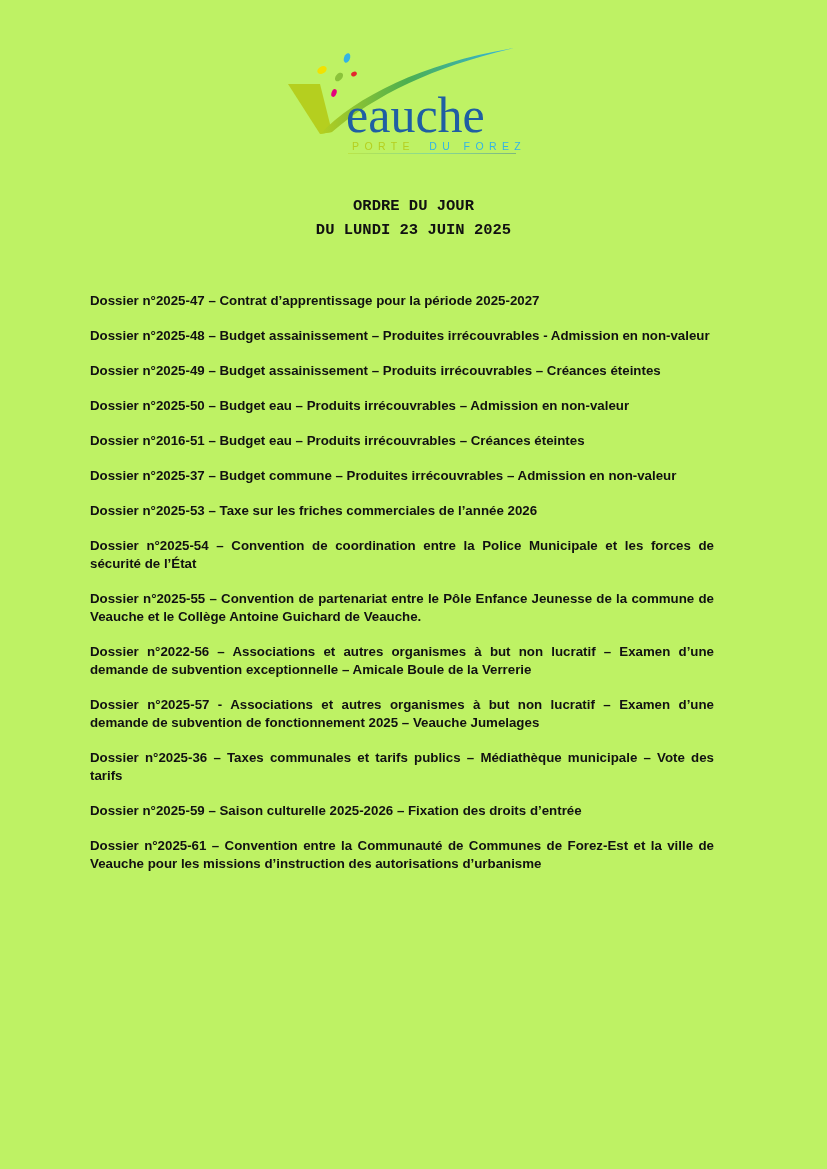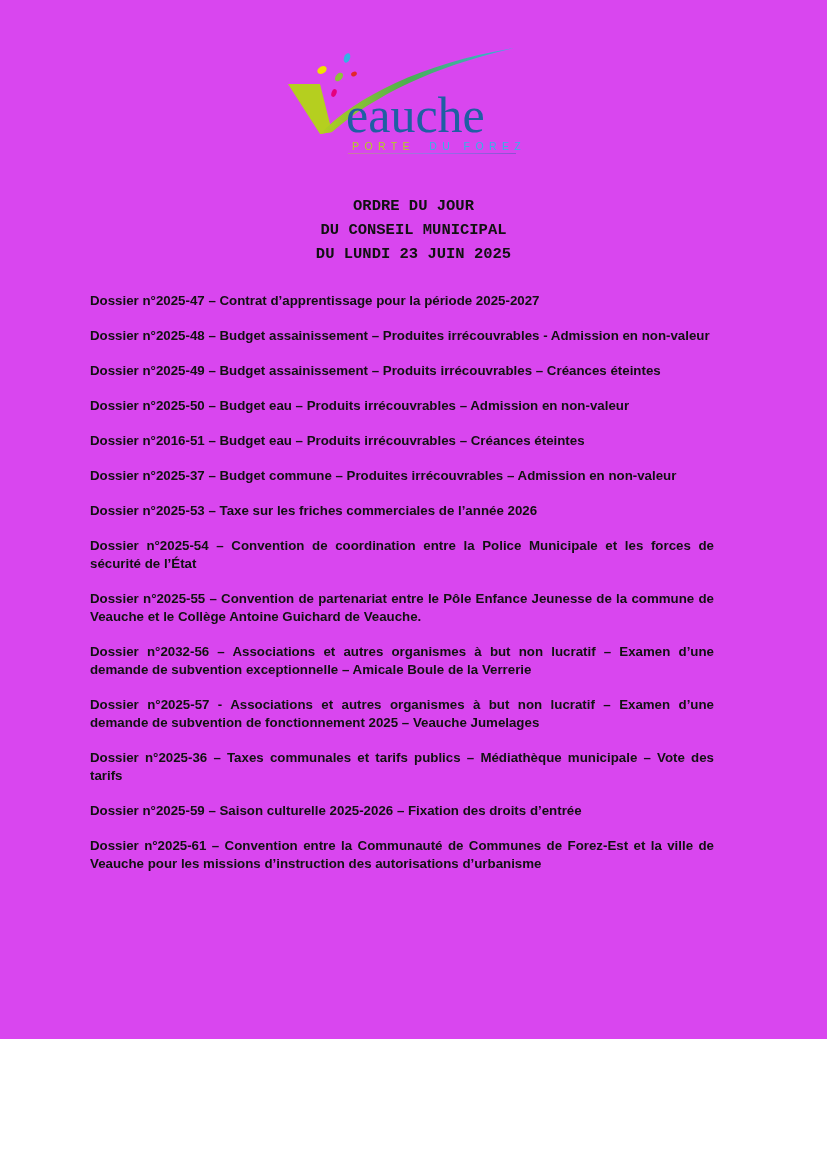--- a/index.html
+++ b/index.html
@@ -1,17 +1,17 @@
 <!DOCTYPE html>
 <html><head>
   <meta charset="utf-8">
   <style>
     html, body { margin: 0; padding: 0; background: #ffffff; }
     body { width: 827px; height: 1169px; position: relative; overflow: hidden; }
-    .page { position: absolute; left: 0; top: 0; width: 827px; height: 1039px; background: #d946ef; }
+    .page { position: absolute; left: 0; top: 0; width: 827px; height: 1169px; background: #bef264; }
     .logo { position: absolute; left: 286px; top: 44px; width: 236px; height: 114px; }
     .logo svg { width: 236px; height: 114px; display: block; }
     .logo-name { font-family: "Liberation Serif", serif; font-size: 50px; fill: #1f5fa3; }
     .logo-tag { font-family: "Liberation Sans", sans-serif; font-size: 10.5px; letter-spacing: 5.4px; }
     .title { position: absolute; left: 0; width: 827px; top: 194px; text-align: center;
              font-family: Liberation Mono, monospace; font-weight: bold; font-size: 15.5px;
              line-height: 24px; color: #111; }
     .title div { margin: 0; }
     .agenda { position: absolute; left: 90px; top: 292px; width: 624px;
               font-family: "Liberation Sans", sans-serif; font-weight: bold; font-size: 13.3px;
@@ -53,34 +53,33 @@
       <text class="logo-tag" x="66" y="106">
         <tspan fill="#b5cf1f">PORTE</tspan>
         <tspan fill="#33b4e5" dx="6">DU FOREZ</tspan>
       </text>
       <rect x="62" y="109" width="168" height="1" fill="url(#tagline)" opacity="0.4"></rect>
     </svg>
   </div>
 
   <div class="title">
     <div>ORDRE DU JOUR</div>
-    <div>DU CONSEIL MUNICIPAL</div>
     <div>DU LUNDI 23 JUIN 2025</div>
   </div>
 
   <div class="agenda">
     <p class="item">Dossier n°2025-47 – Contrat d’apprentissage pour la période 2025-2027</p>
     <p class="item">Dossier n°2025-48 – Budget assainissement – Produites irrécouvrables - Admission en non-valeur</p>
     <p class="item">Dossier n°2025-49 – Budget assainissement – Produits irrécouvrables – Créances éteintes</p>
     <p class="item">Dossier n°2025-50 – Budget eau – Produits irrécouvrables – Admission en non-valeur</p>
     <p class="item">Dossier n°2016-51 – Budget eau – Produits irrécouvrables – Créances éteintes</p>
     <p class="item">Dossier n°2025-37 – Budget commune – Produites irrécouvrables – Admission en non-valeur</p>
     <p class="item">Dossier n°2025-53 – Taxe sur les friches commerciales de l’année 2026</p>
     <p class="item">Dossier n°2025-54 – Convention de coordination entre la Police Municipale et les forces de sécurité de l’État</p>
     <p class="item">Dossier n°2025-55 – Convention de partenariat entre le Pôle Enfance Jeunesse de la commune de Veauche et le Collège Antoine Guichard de Veauche.</p>
-    <p class="item">Dossier n°2032-56 – Associations et autres organismes à but non lucratif – Examen d’une demande de subvention exceptionnelle – Amicale Boule de la Verrerie</p>
+    <p class="item">Dossier n°2022-56 – Associations et autres organismes à but non lucratif – Examen d’une demande de subvention exceptionnelle – Amicale Boule de la Verrerie</p>
     <p class="item">Dossier n°2025-57 - Associations et autres organismes à but non lucratif – Examen d’une demande de subvention de fonctionnement 2025 – Veauche Jumelages</p>
     <p class="item">Dossier n°2025-36 – Taxes communales et tarifs publics – Médiathèque municipale – Vote des tarifs</p>
     <p class="item">Dossier n°2025-59 – Saison culturelle 2025-2026 – Fixation des droits d’entrée</p>
     <p class="item">Dossier n°2025-61 – Convention entre la Communauté de Communes de Forez-Est et la ville de Veauche pour les missions d’instruction des autorisations d’urbanisme</p>
   </div>
 
 </div>
 
 </body></html>

